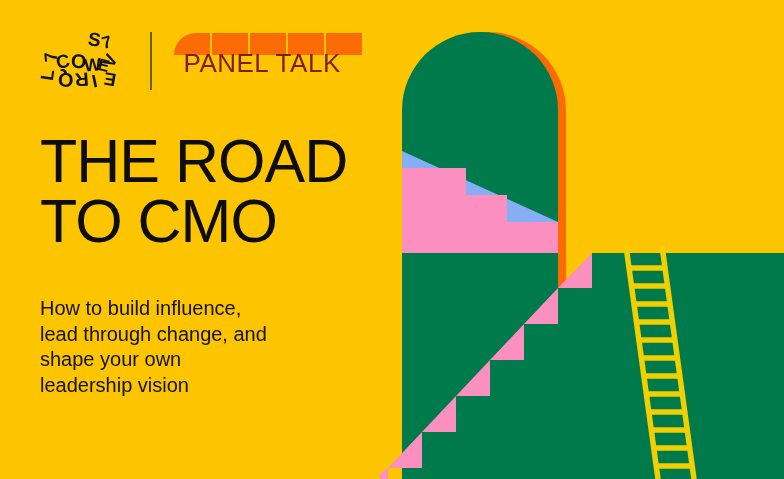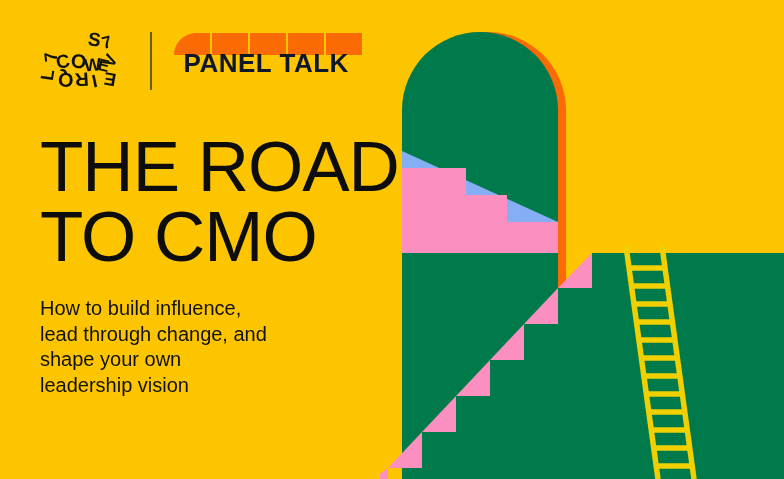--- a/index.html
+++ b/index.html
@@ -68,32 +68,32 @@
   }
   .badge-bars i:first-child {
     border-top-left-radius: 22px;
   }
   .badge-label {
     position: absolute;
     left: 10px;
     top: 15px;
     font-size: 26px;
     letter-spacing: 0.5px;
-    font-weight: 700;
-    color: #0f172a;
+    font-weight: 400;
+    color: #7f1d1d;
     white-space: nowrap;
   }
 
   
   .title {
     position: absolute;
     left: 40px;
     top: 132px;
     width: 420px;
-    font-size: 71px;
+    font-size: 61px;
     line-height: 0.98;
     letter-spacing: -1px;
     font-weight: 400;
     color: #0d0d0d;
     white-space: pre-line;
   }
   .subtitle {
     position: absolute;
     left: 40px;
     top: 296px;

